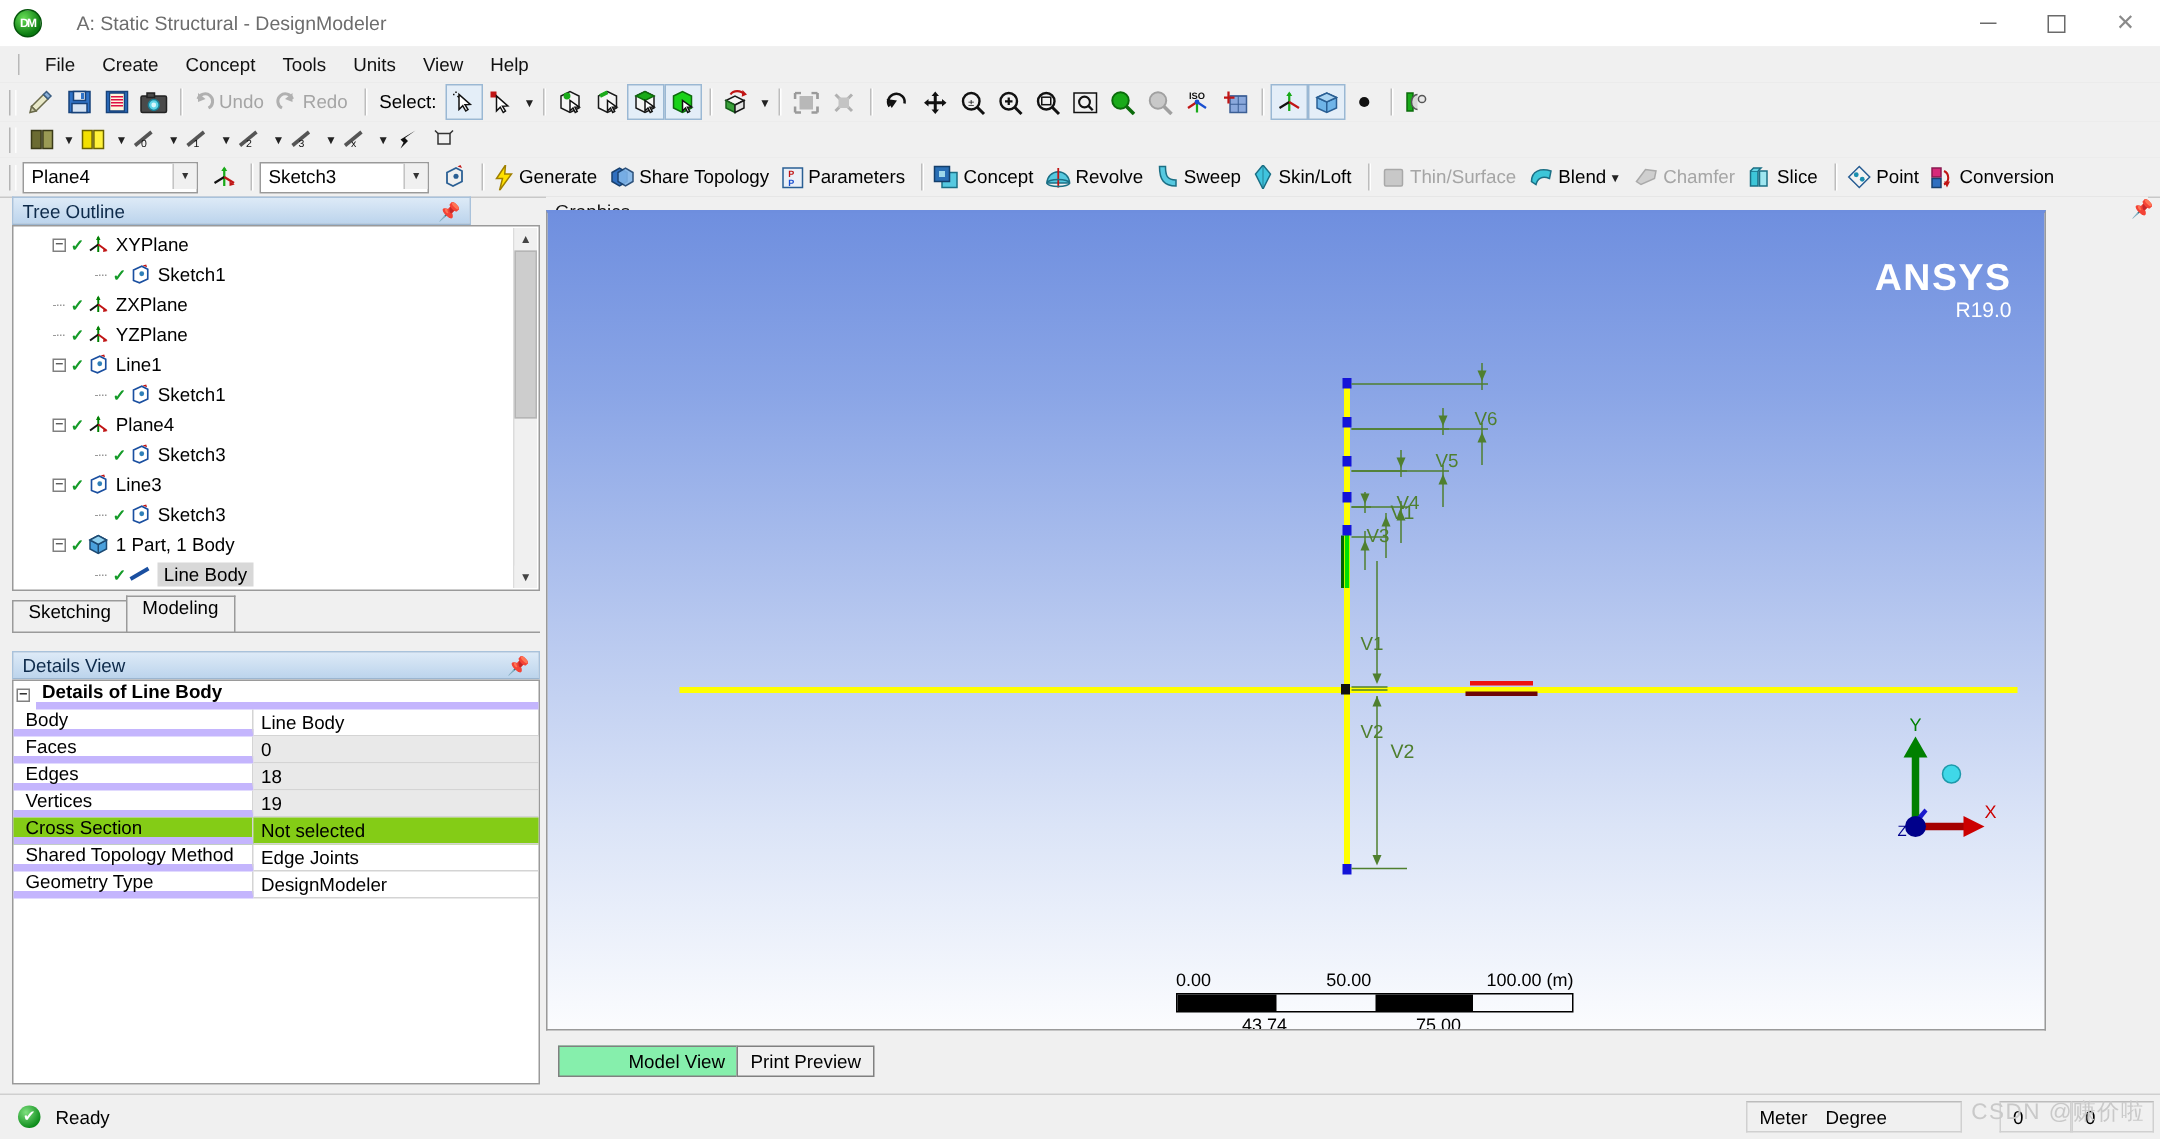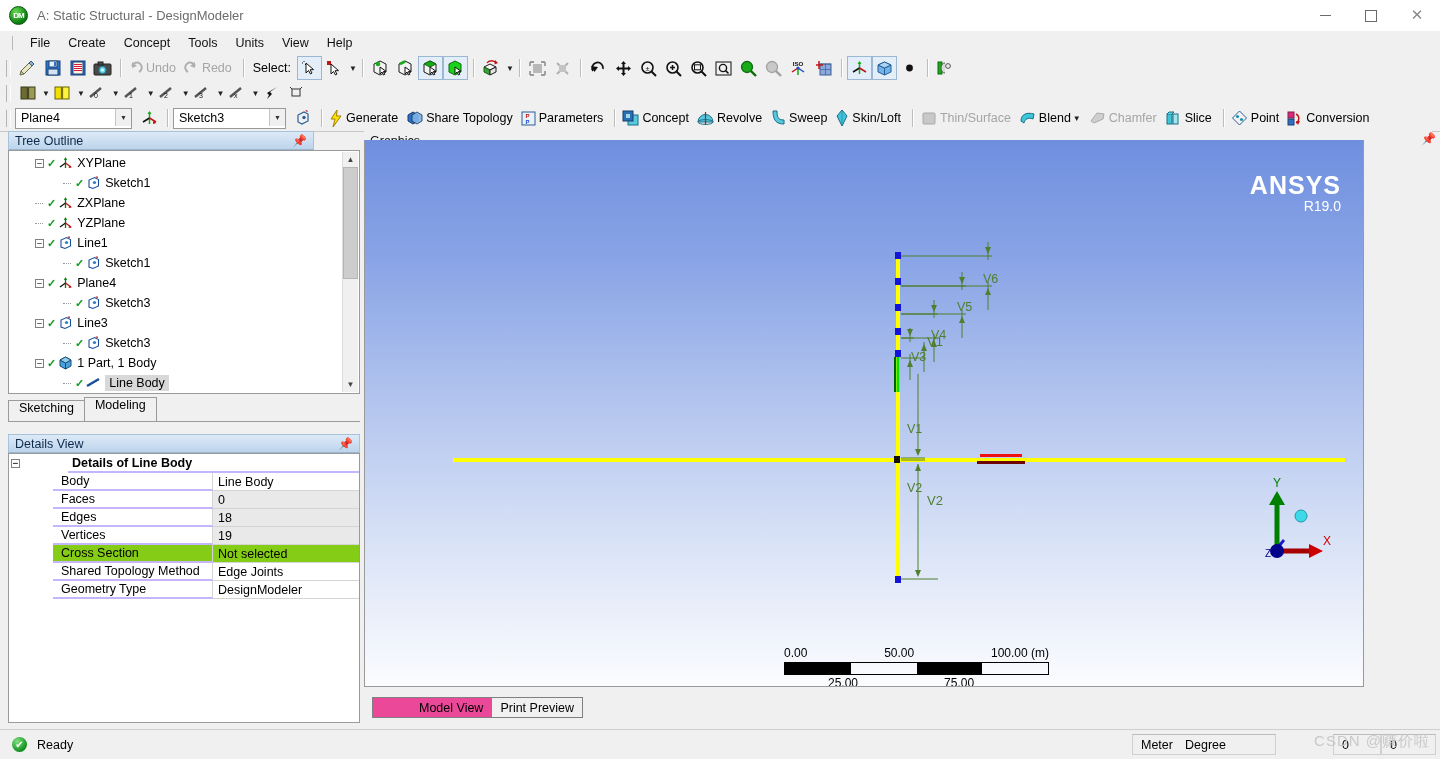--- a/index.html
+++ b/index.html
@@ -13,21 +13,21 @@
   }
   #app{position:relative;width:1440px;height:759px;background:#f0f0f0;}
 
   
   .titlebar{
     position:absolute;left:0;top:0;width:1440px;height:31px;
     background:#ffffff;border-bottom:1px solid #e8e8e8;
     display:flex;align-items:center;
   }
   .dm-logo{
-    width:17px;height:17px;margin-left:9px;margin-right:9px;border-radius:50%;
+    width:17px;height:17px;margin-left:9px;margin-right:23px;border-radius:50%;
     background:radial-gradient(circle at 35% 30%,#66dd55,#0a7a10 70%);
     border:1px solid #04540a;
     color:#fff;font-size:8px;font-weight:bold;line-height:17px;text-align:center;
     letter-spacing:-1px;
   }
   .title-text{font-size:13px;color:#6d6d6d;text-align:center;}
   .win-btns{position:absolute;right:0;top:0;height:31px;display:flex;}
   .win-btn{width:46px;height:31px;display:flex;align-items:center;justify-content:center;color:#6a6a6a;font-size:14px;}
   .glyph-min{display:block;width:11px;height:1px;background:#6a6a6a;}
   .glyph-max{display:block;width:10px;height:10px;border:1px solid #6a6a6a;}
@@ -108,21 +108,21 @@
   .tabs-underline{position:absolute;left:8px;top:421px;width:352px;height:1px;background:#9a9a9a;}
 
   #details-panel{position:absolute;left:8px;top:434px;width:352px;height:289px;}
   .details-body{
     position:absolute;left:0;top:19px;width:352px;height:270px;background:#fff;
     border:1px solid #9a9a9a;box-sizing:border-box;
   }
   .drow{display:flex;height:18px;align-items:stretch;font-size:12.5px;}
   .dkey{
     width:160px;padding-left:8px;display:flex;align-items:center;
-    border-right:1px solid #d4d4d4;border-bottom:2px solid #c4b5fd;box-sizing:border-box;margin-left:44px;
+    border-right:1px solid #d4d4d4;border-bottom:5px solid #c4b5fd;box-sizing:border-box;
   }
   .dval{
     flex:1;padding-left:5px;display:flex;align-items:center;
     border-bottom:1px solid #d4d4d4;box-sizing:border-box;
   }
   .drow.head{height:19px;font-weight:bold;}
   .drow.head .dkey{width:auto;flex:1;border-right:none;padding-left:4px;}
   .drow.alt .dval{background:#e9e9e9;}
   .drow.hl .dkey,.drow.hl .dval{background:#84cc16;}
   .mini-exp{
@@ -154,21 +154,21 @@
   .sb-seg.dark{background:#000;}
   .sb-bot{display:flex;font-size:12px;margin-top:1px;color:#000;}
 
   .triad{position:absolute;right:30px;bottom:120px;width:90px;height:95px;}
 
   .gfx-tabs{position:absolute;left:0;top:566px;width:1068px;height:26px;display:flex;align-items:flex-start;padding-left:8px;box-sizing:border-box;}
   .gtab{
     height:21px;padding:0 8px;display:flex;align-items:center;font-size:12.5px;
     background:#f0f0f0;border:1px solid #808080;margin-right:-1px;box-sizing:border-box;
   }
-  .gtab.active{background:#ec4899;border-bottom-color:#808080;padding-left:46px;}
+  .gtab.active{background:#86efac;border-bottom-color:#808080;padding-left:46px;}
 
   .right-pin{position:absolute;right:4px;top:132px;font-size:12px;color:#204060;}
 
   
   .statusbar{
     position:absolute;left:0;bottom:0;width:1440px;height:29px;
     background:#f0f0f0;border-top:1px solid #cfcfcf;display:flex;align-items:center;
   }
   .sb-cell{height:21px;display:flex;align-items:center;font-size:12.5px;
     border:1px solid #d0d0d0;border-top-color:#bcbcbc;box-sizing:border-box;padding:0 8px;margin-right:2px;}
@@ -1011,21 +1011,21 @@
           <span>50.00</span>
           <span>100.00 (m)</span>
         </div>
         <div class="sb-bar">
           <span class="sb-seg dark"></span>
           <span class="sb-seg"></span>
           <span class="sb-seg dark"></span>
           <span class="sb-seg"></span>
         </div>
         <div class="sb-bot">
-          <span style="margin-left:44px;">25.00</span>
+          <span style="margin-left:44px;">43.74</span>
           <span style="margin-left:86px;">75.00</span>
         </div>
       </div>
 
       <div class="triad">
         <svg width="90" height="95" viewBox="0 0 90 95">
           <text x="30" y="16" fill="#008000" font-size="12" font-family="sans-serif">Y</text>
           <line x1="34" y1="80" x2="34" y2="30" stroke="#008000" stroke-width="5"></line>
           <path d="M34 20 l-8 14 l16 0 z" fill="#008000"></path>
           <line x1="34" y1="80" x2="70" y2="80" stroke="#a50000" stroke-width="5"></line>
@@ -1048,21 +1048,21 @@
           <span>Print Preview</span>
         </div>
     </div>
   </div>
 
   <span class="right-pin">📌</span>
 
   <div class="statusbar">
     <span class="ok-icon">✔</span>
     <span style="font-size:12.5px;">Ready</span>
-    <span class="sb-cell" style="position:absolute;left:1132px;width:144px;align-items:center;">
+    <span class="sb-cell" style="position:absolute;left:1164px;width:144px;align-items:center;">
       <span>Meter</span>
       <span style="width:12px;display:inline-block;"></span>
       <span>Degree</span>
     </span>
     <span class="sb-cell" style="position:absolute;left:1333px;width:48px;">0</span>
     <span class="sb-cell" style="position:absolute;left:1381px;width:55px;">0</span>
   </div>
   <span class="watermark">CSDN @赚价啦</span>
 
 </div>

